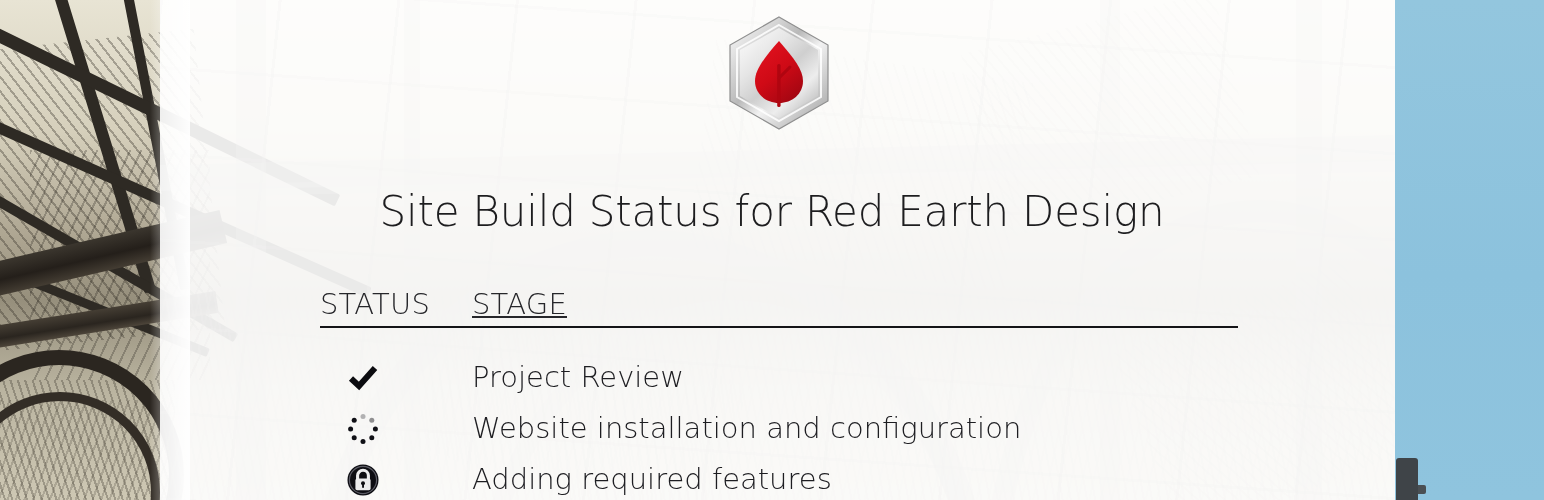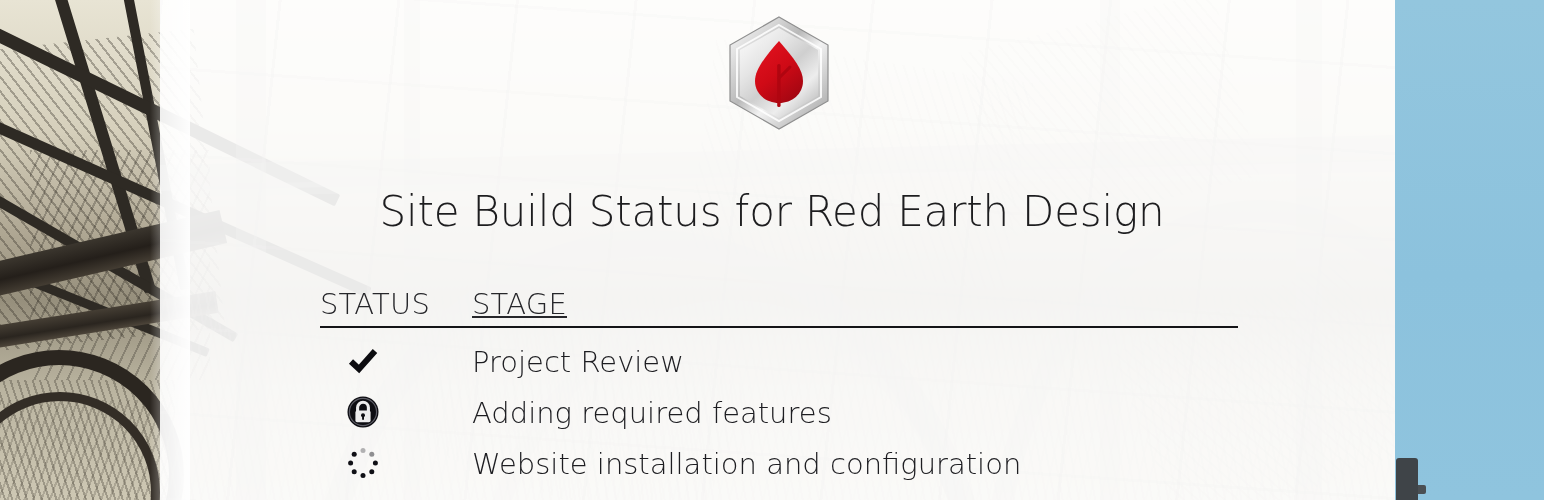--- a/index.html
+++ b/index.html
@@ -289,21 +289,21 @@
     margin-top: 4px;
     width: 918px;
     height: 0;
     border-top: 2px solid #141417;
   }
 
   .table-body { margin-top: 16px; }
 
   .status-row {
     display: flex;
-    align-items: flex-start;
+    align-items: flex-end;
     height: 51px;
   }
   .cell-status {
     width: 152px;
     flex: 0 0 152px;
     display: flex;
     align-items: center;
     justify-content: center;
     padding-right: 66px;
   }
@@ -443,52 +443,52 @@
               </svg>
             </span>
           </div>
           <div class="cell-stage">Project Review</div>
         </div>
 
         <div class="status-row">
           <div class="cell-status">
             <span class="icon-box">
               <svg viewBox="0 0 34 34" width="34" height="34" xmlns="http://www.w3.org/2000/svg">
-                <circle cx="17" cy="17" r="15.5" fill="#0d0d12"></circle>
-                <circle cx="17" cy="17" r="13.6" fill="none" stroke="#5d5d66" stroke-width="1.2"></circle>
-
-                <path d="M11.6 16 V12.6 a5.4 5.4 0 0 1 10.8 0 V16" fill="none" stroke="#ececed" stroke-width="3.1"></path>
-
-                <rect x="9.4" y="15.6" width="15.2" height="11.6" rx="1.8" fill="#ececed"></rect>
-
-                <circle cx="17" cy="20.2" r="2.0" fill="#0d0d12"></circle>
-                <rect x="16.1" y="20.4" width="1.9" height="4.6" rx=".9" fill="#0d0d12"></rect>
-              </svg>
-            </span>
-          </div>
-          <div class="cell-stage">Adding required features</div>
-        </div>
-
-        <div class="status-row">
-          <div class="cell-status">
-            <span class="icon-box">
-              <svg viewBox="0 0 34 34" width="34" height="34" xmlns="http://www.w3.org/2000/svg">
                 <g fill="#101016">
                   <circle cx="17" cy="4.6" r="2.5" opacity=".30"></circle>
                   <circle cx="25.8" cy="8.2" r="2.5" opacity=".45"></circle>
                   <circle cx="29.4" cy="17" r="2.5" opacity="1"></circle>
                   <circle cx="25.8" cy="25.8" r="2.5" opacity="1"></circle>
                   <circle cx="17" cy="29.4" r="2.5" opacity="1"></circle>
                   <circle cx="8.2" cy="25.8" r="2.5" opacity="1"></circle>
                   <circle cx="4.6" cy="17" r="2.5" opacity="1"></circle>
                   <circle cx="8.2" cy="8.2" r="2.5" opacity="1"></circle>
                 </g>
               </svg>
             </span>
           </div>
           <div class="cell-stage">Website installation and configuration</div>
         </div>
 
+        <div class="status-row">
+          <div class="cell-status">
+            <span class="icon-box">
+              <svg viewBox="0 0 34 34" width="34" height="34" xmlns="http://www.w3.org/2000/svg">
+                <circle cx="17" cy="17" r="15.5" fill="#0d0d12"></circle>
+                <circle cx="17" cy="17" r="13.6" fill="none" stroke="#5d5d66" stroke-width="1.2"></circle>
+
+                <path d="M11.6 16 V12.6 a5.4 5.4 0 0 1 10.8 0 V16" fill="none" stroke="#ececed" stroke-width="3.1"></path>
+
+                <rect x="9.4" y="15.6" width="15.2" height="11.6" rx="1.8" fill="#ececed"></rect>
+
+                <circle cx="17" cy="20.2" r="2.0" fill="#0d0d12"></circle>
+                <rect x="16.1" y="20.4" width="1.9" height="4.6" rx=".9" fill="#0d0d12"></rect>
+              </svg>
+            </span>
+          </div>
+          <div class="cell-stage">Adding required features</div>
+        </div>
+
       </div>
     </div>
 
   </div>
 </div>
 
 </body></html>

